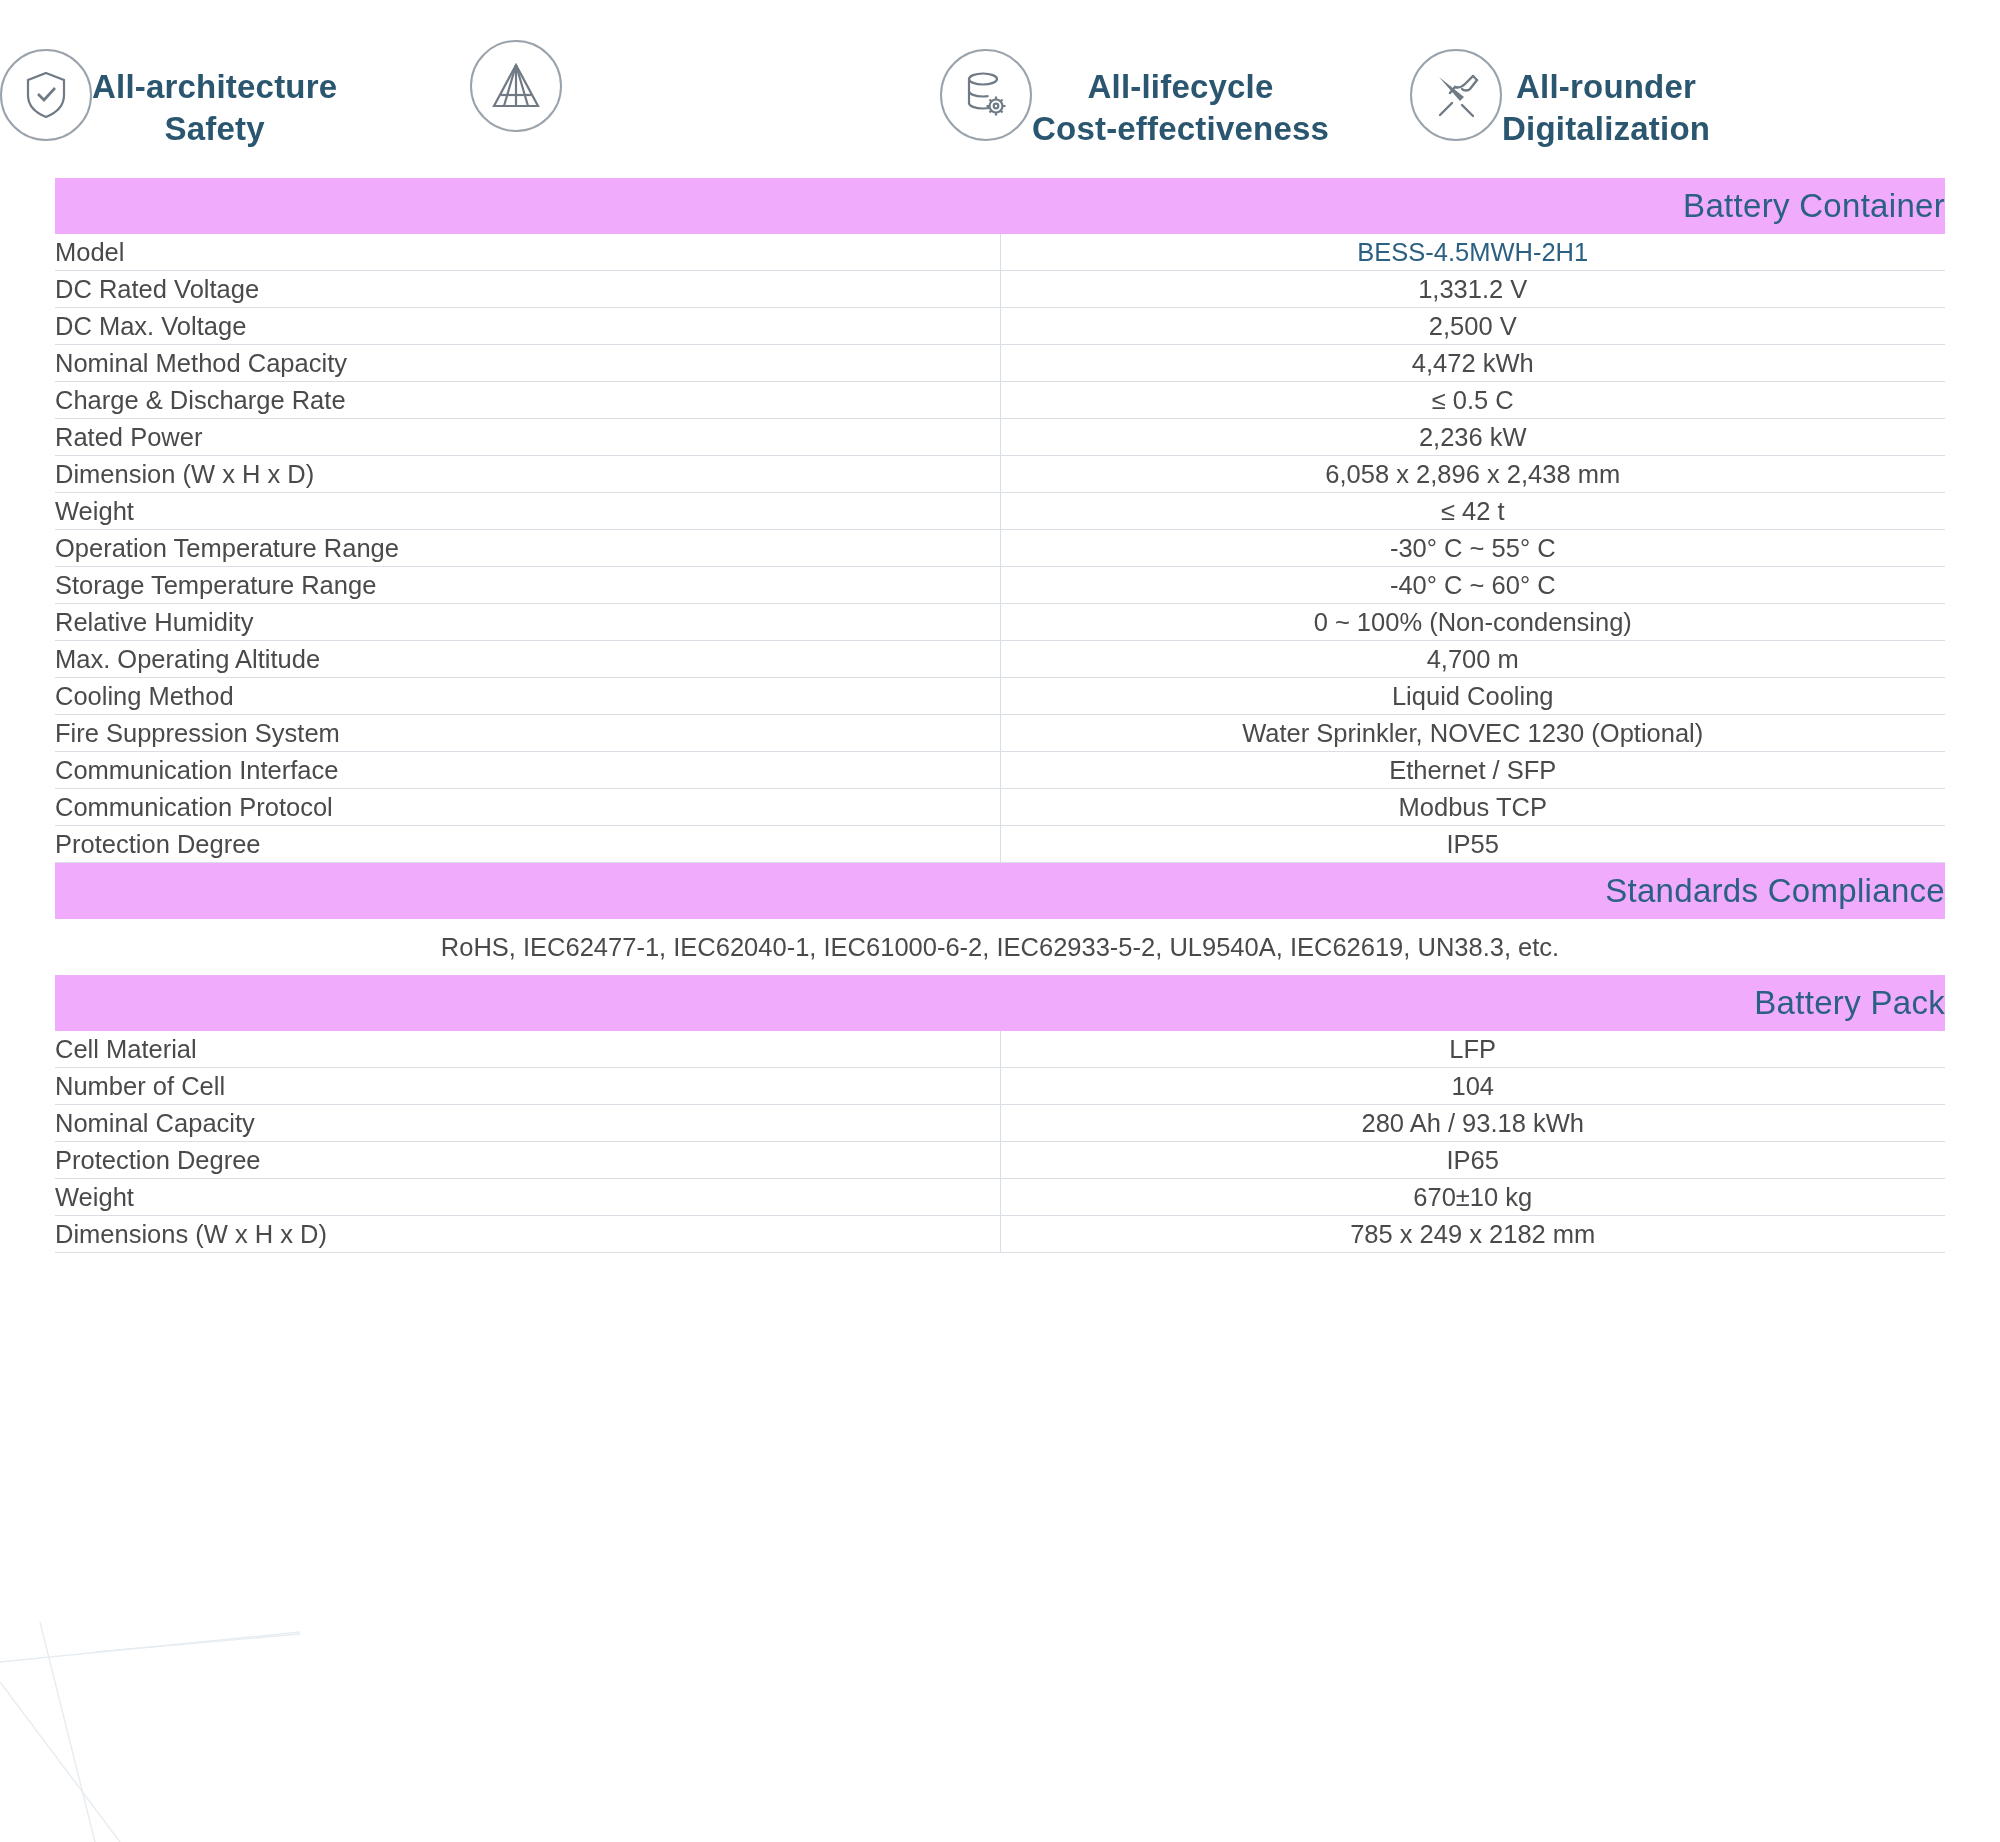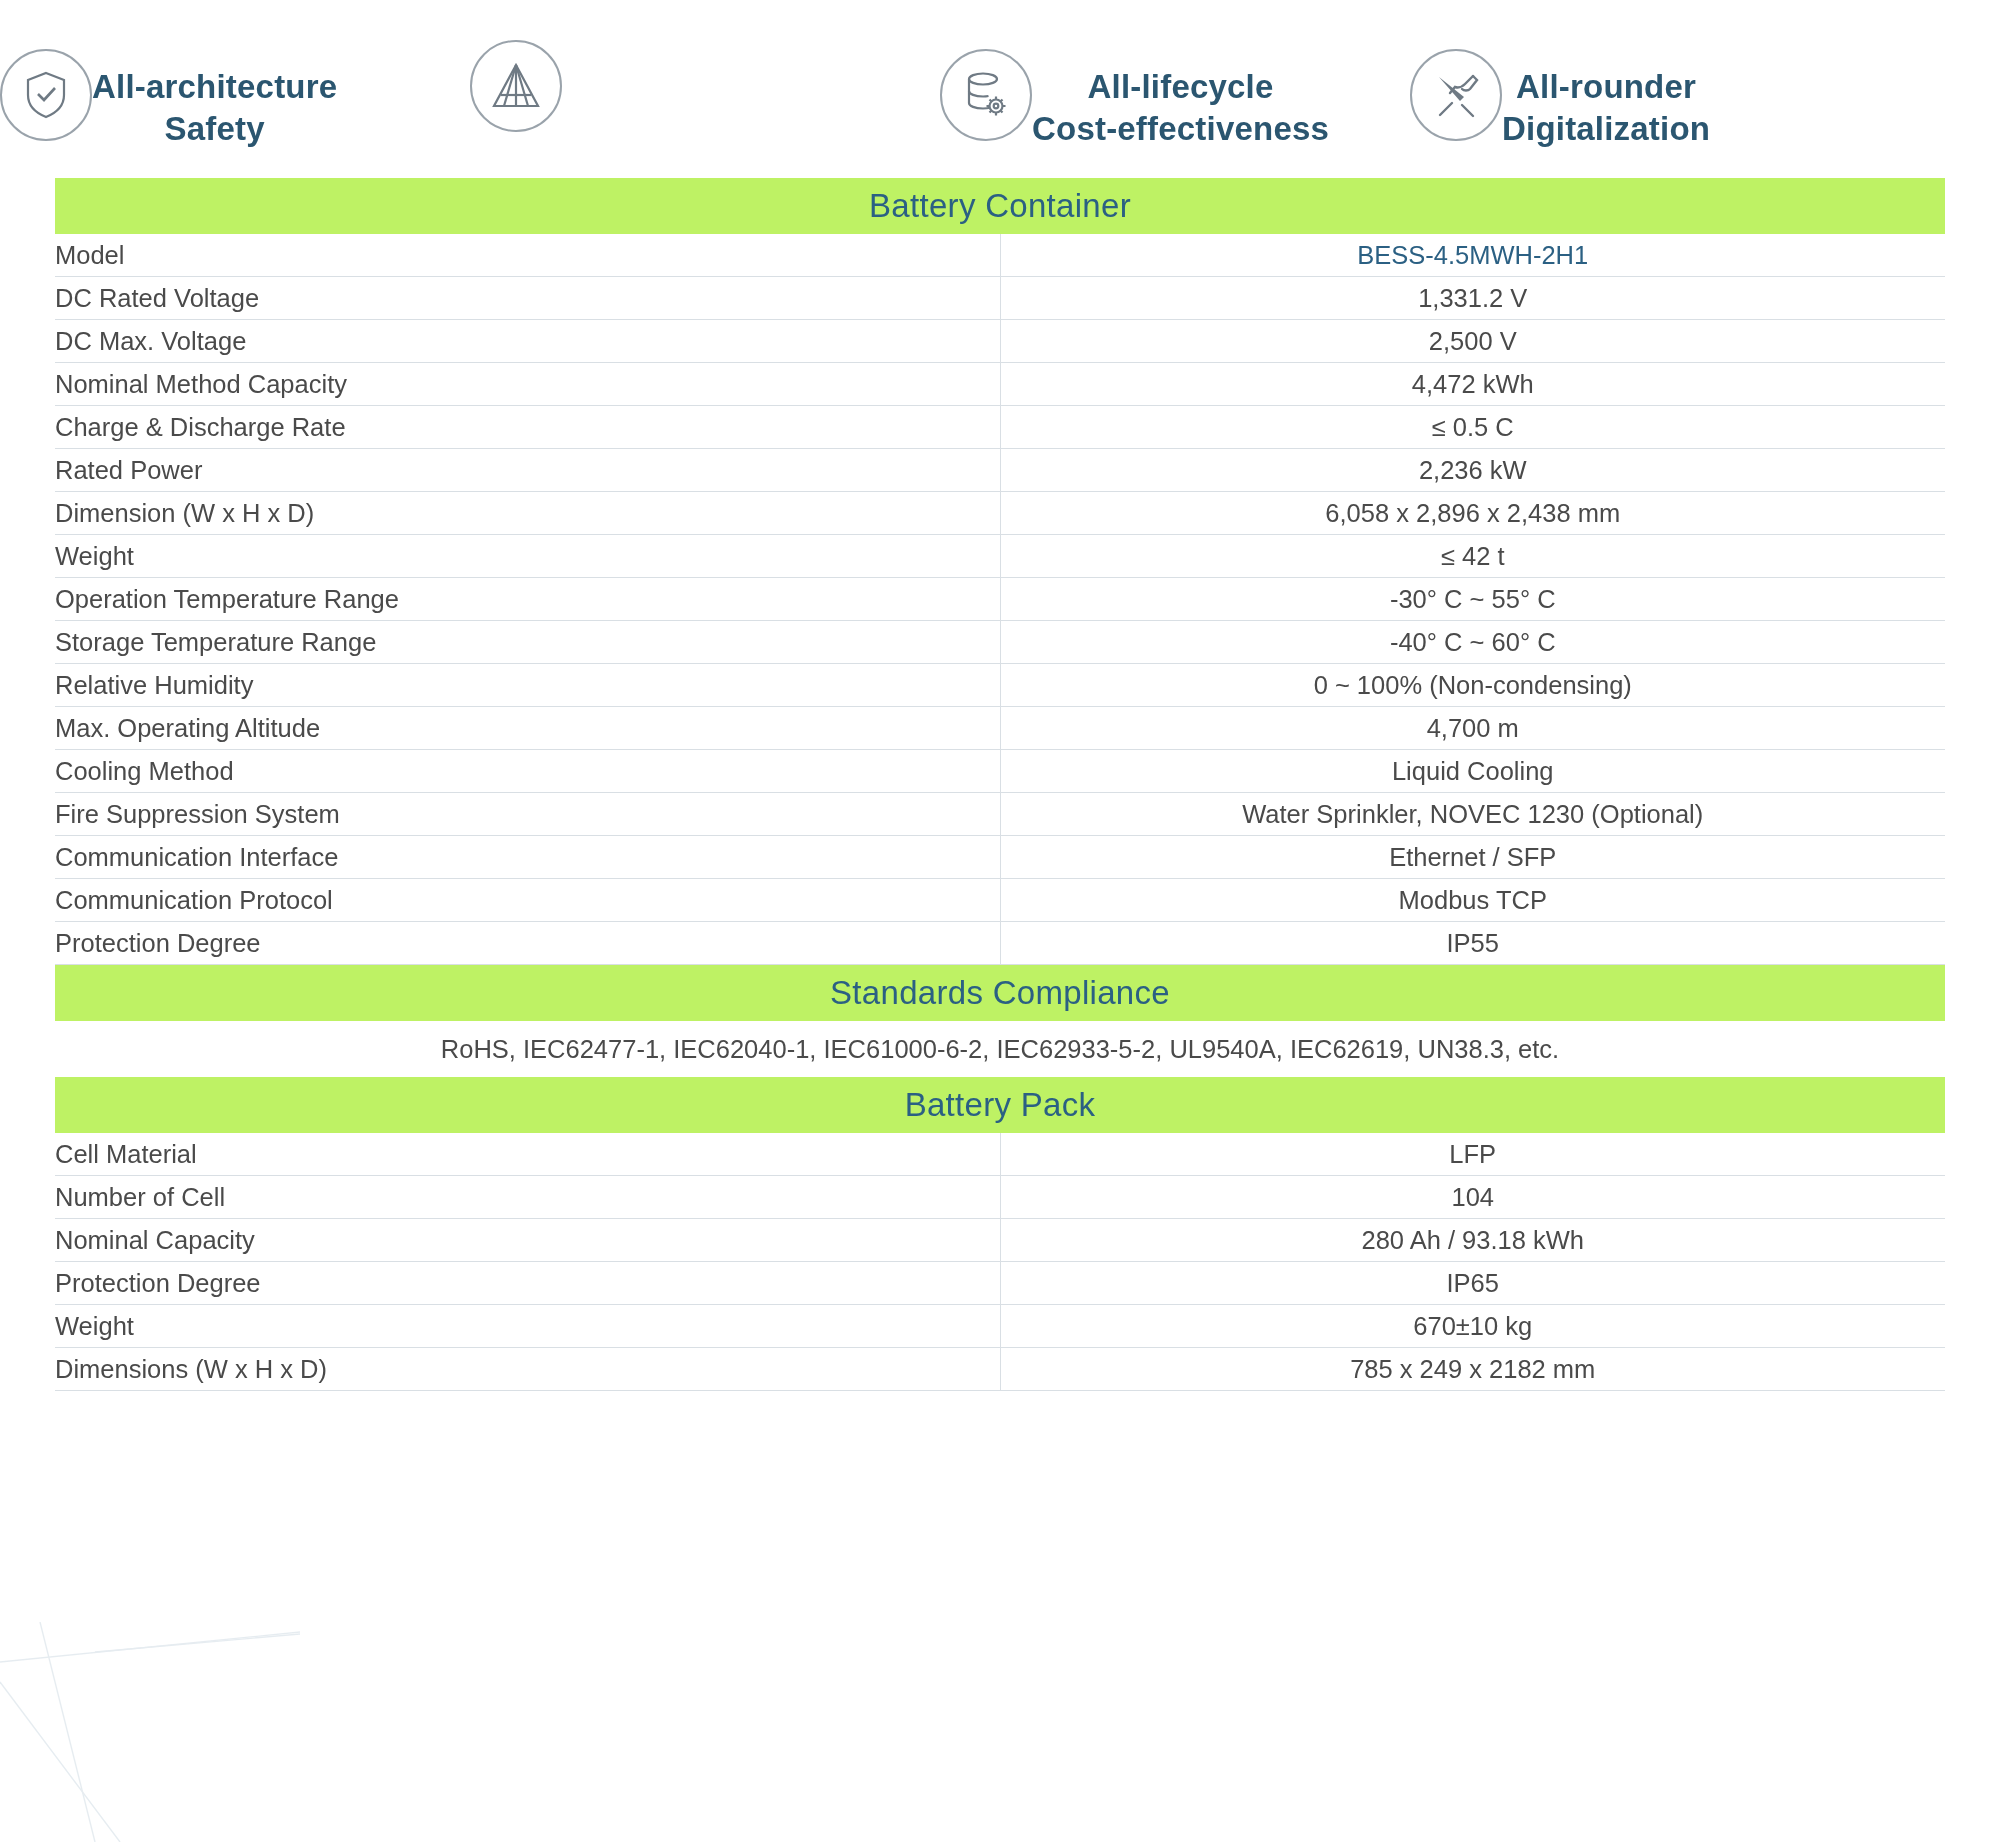--- a/index.html
+++ b/index.html
@@ -62,31 +62,31 @@
   table.spec {
     border-collapse: collapse;
     width: 100%;
     table-layout: fixed;
   }
   table.spec td {
     padding: 0;
     vertical-align: middle;
   }
   tr.section-row td {
-    background: #bef264;
-    text-align: center;
+    background: #f0abfc;
+    text-align: right;
     color: #2b6083;
     font-size: 33px;
     height: 56px;
     line-height: 56px;
     letter-spacing: 0.3px;
   }
   tr.spec-row td {
     border-bottom: 1px solid #d9dfe4;
-    height: 42px;
+    height: 36px;
     font-size: 25.5px;
     color: #4a4a4a;
   }
   td.label {
     width: 950px;
     padding-left: 52px;
     box-sizing: border-box;
     border-right: 1px solid #d9dfe4;
   }
   td.value {

